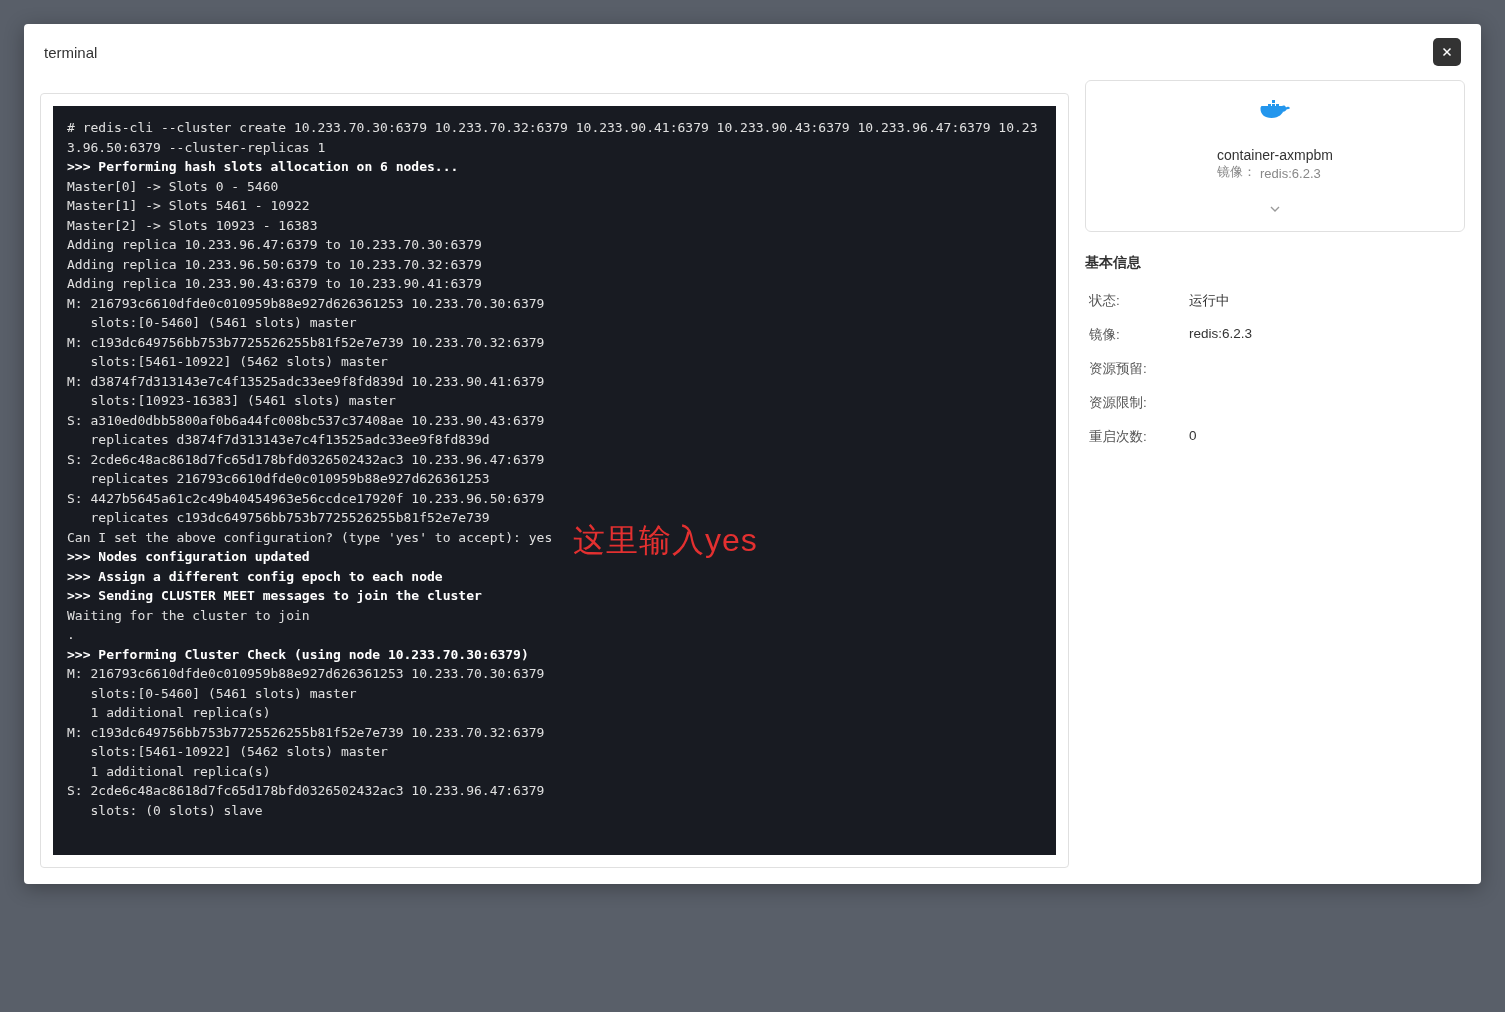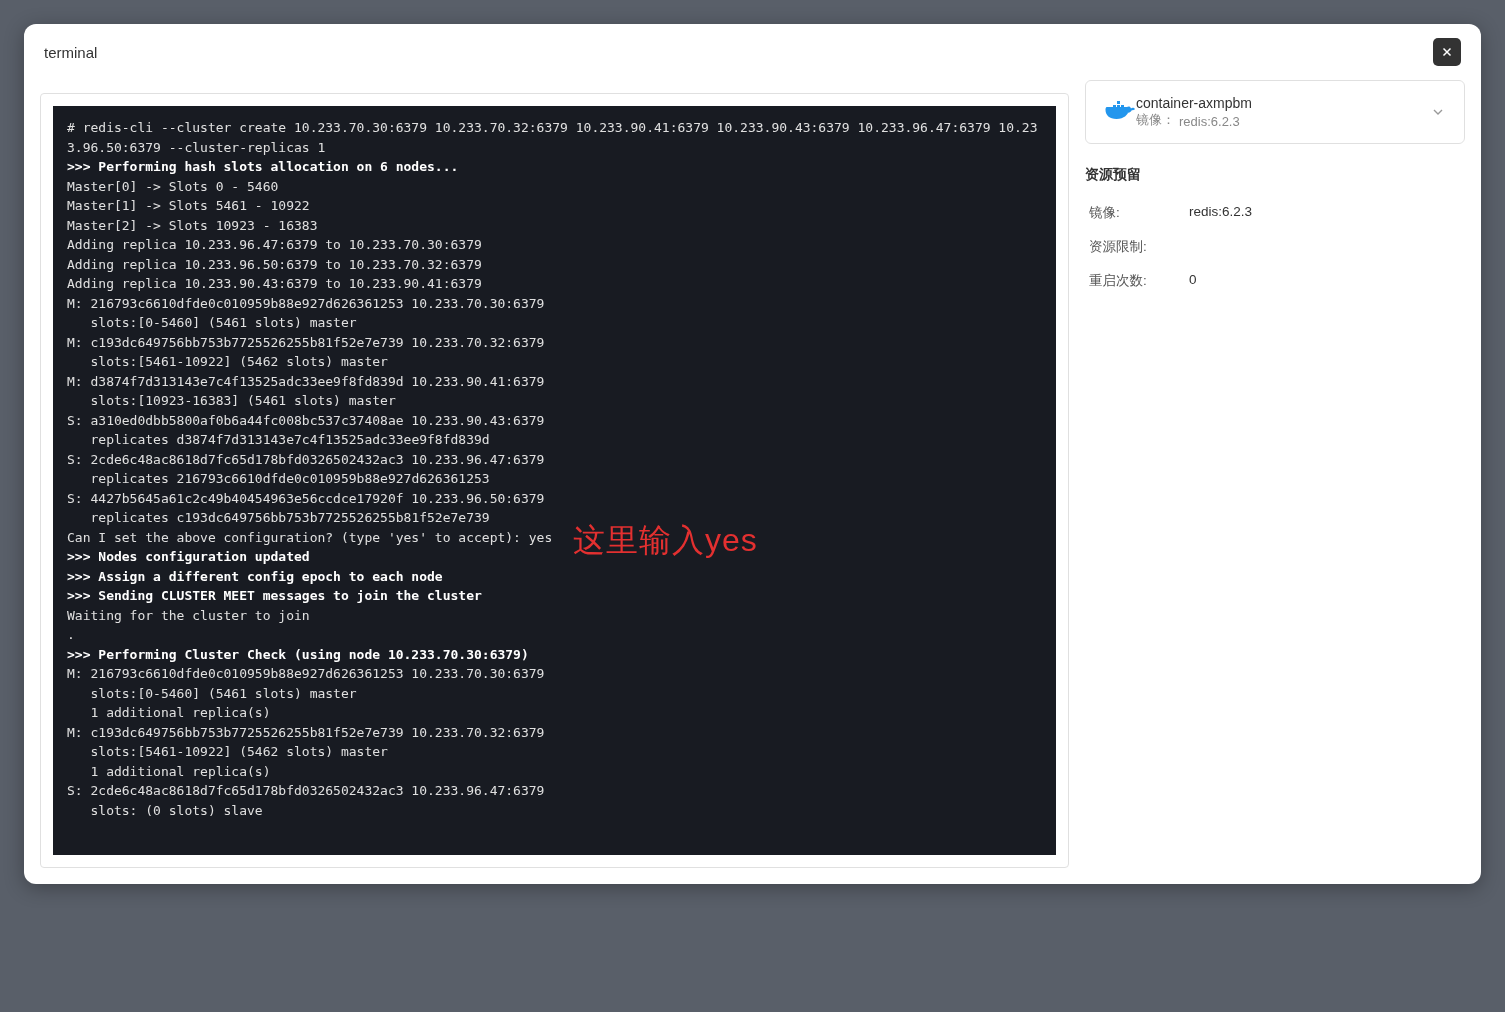--- a/index.html
+++ b/index.html
@@ -1,18 +1,18 @@
 <!DOCTYPE html>
 <html><head>
   <meta charset="utf-8">
   <style>
     * { margin:0; padding:0; box-sizing:border-box; }
     body { font-family:-apple-system,BlinkMacSystemFont,"Segoe UI",sans-serif; background:#595f69; padding:24px; color:#333; }
     .modal{
-      background:#fff;border-radius:12px;box-shadow:0 4px 20px rgba(0,0,0,0.3);
+      background:#fff;border-radius:4px;box-shadow:0 4px 20px rgba(0,0,0,0.3);
       height:860px;display:flex;flex-direction:column;overflow:hidden;
     }
     .modal-header{display:flex;align-items:center;justify-content:space-between;padding:14px 20px;}
     .modal-title{font-size:15px;color:#333;font-weight:500;}
     .close-btn{
       width:28px;height:28px;border-radius:5px;background:#333;display:flex;
       align-items:center;justify-content:center;cursor:pointer;
     }
     .close-btn svg{width:14px;height:14px;stroke:#fff;stroke-width:2.5;fill:none;}
     .modal-body{flex:1;display:flex;gap:16px;padding:0 16px 16px;overflow:hidden;}
@@ -29,21 +29,21 @@
     .terminal::-webkit-scrollbar-thumb{background:#52565e;border-radius:5px}
     .terminal::-webkit-scrollbar-track{background:#24272e}
     .bold{font-weight:700;color:#fff}
     .annotation{
       position:absolute;color:#e33030;font-size:32px;font-family:"Microsoft YaHei",sans-serif;
       left:520px;top:410px;letter-spacing:1px;
     }
     .side{width:380px;display:flex;flex-direction:column;}
     .container-card{
       border:1px solid #e0e0e0;border-radius:6px;padding:14px 18px;
-      display:flex;align-items:center;gap:0;cursor:pointer;
+      display:flex;align-items:center;gap:20px;cursor:pointer;flex-direction:column;
     }
     .docker-icon{width:32px;height:32px;flex-shrink:0}
     .container-meta{flex:1}
     .container-name{font-size:14px;color:#333;font-weight:500}
     .container-image-line{display:flex;align-items:flex-end;gap:4px;font-size:13px;color:#888}
     .chev{width:16px;height:16px;stroke:#999;stroke-width:2;fill:none}
     .section-title{font-size:14px;font-weight:600;color:#333;margin:22px 0 12px}
     .info-row{display:flex;padding:8px 4px;font-size:13.5px;}
     .info-label{width:100px;color:#555}
     .info-val{color:#333}
@@ -119,25 +119,33 @@
           <div class="container-image-line">
             <span>镜像：</span>
               <span>redis:6.2.3</span>
           </div>
         </div>
         <svg class="chev" viewBox="0 0 24 24">
             <path d="M6 9l6 6 6-6"></path>
           </svg>
       </div>
 
-      <div class="section-title">资源预留</div>
+      <div class="section-title">基本信息</div>
 
+      <div class="info-row">
+          <div class="info-label">状态:</div>
+          <div class="info-val">运行中</div>
+        </div>
       <div class="info-row">
           <div class="info-label">镜像:</div>
           <div class="info-val">redis:6.2.3</div>
+        </div>
+      <div class="info-row">
+          <div class="info-label">资源预留:</div>
+          <div class="info-val"></div>
         </div>
       <div class="info-row">
           <div class="info-label">资源限制:</div>
           <div class="info-val"></div>
         </div>
       <div class="info-row">
           <div class="info-label">重启次数:</div>
           <div class="info-val">0</div>
         </div>
     </div>

